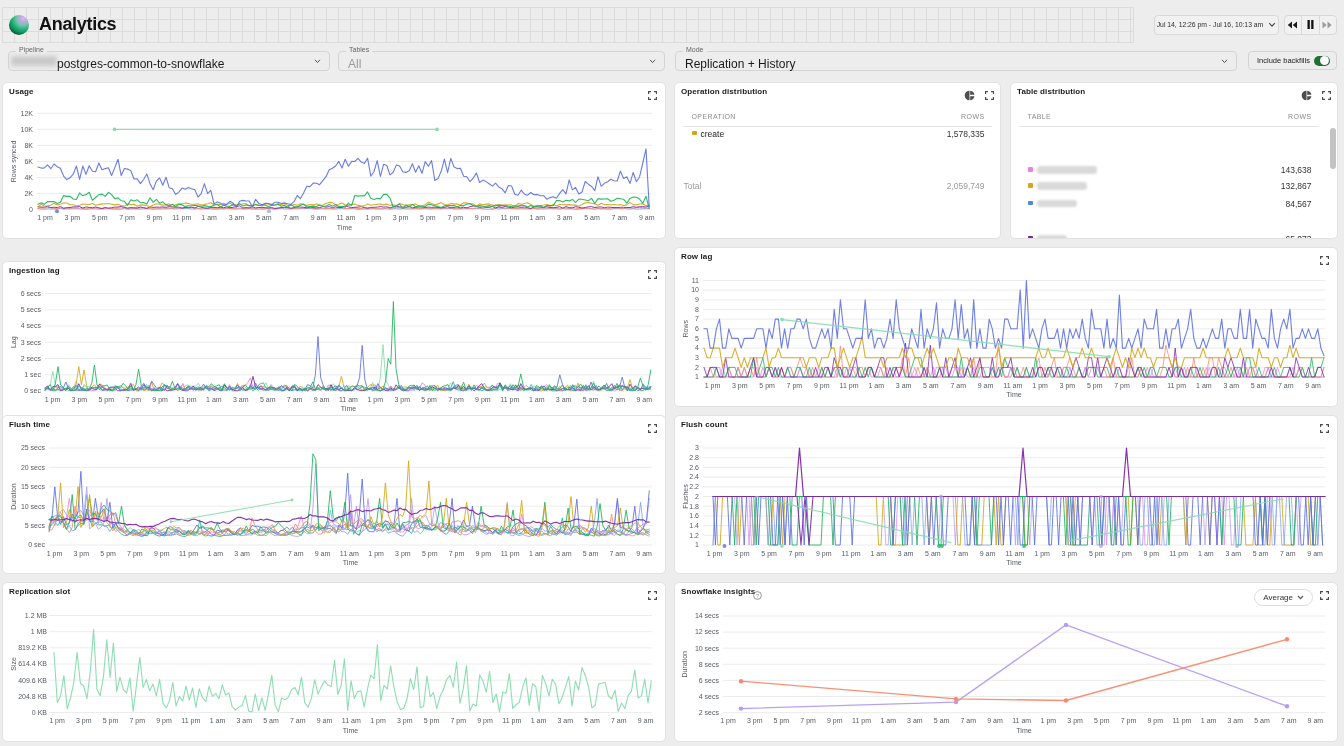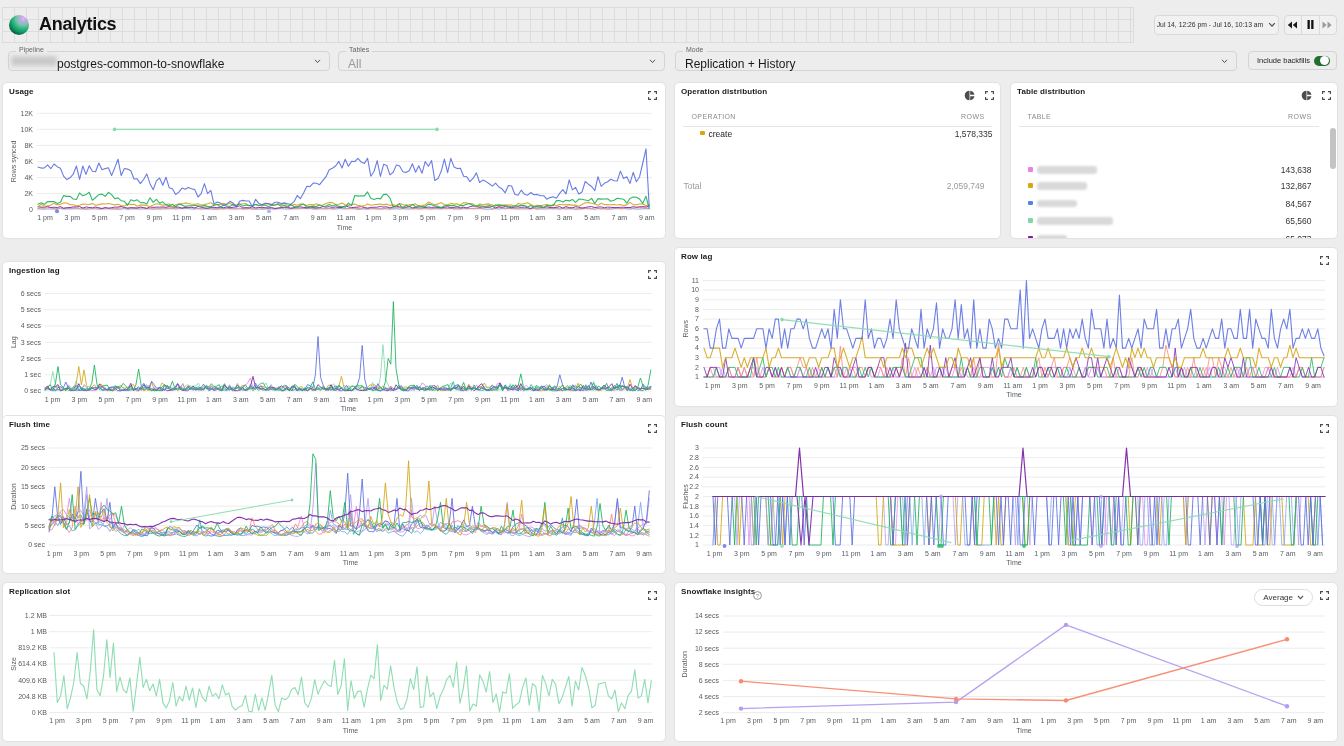--- a/index.html
+++ b/index.html
@@ -153,21 +153,21 @@
     </svg>
     <svg class="exp" style="left:645px;top:8px" width="9" height="9" viewBox="0 0 9 9">
 <path d="M0.5 3 V0.5 H3 M6 0.5 H8.5 V3 M8.5 6 V8.5 H6 M3 8.5 H0.5 V6" fill="none" stroke="#4d4d4d" stroke-width="1.3"></path>
     </svg>
   </div>
 <div class="card" style="left:674px;top:82px;width:327px;height:157px">
     <div class="ct">Operation distribution</div>
 <div class="th" style="left:16.5px">OPERATION</div>
     <div class="th" style="right:15.5px">ROWS</div>
 <div class="hr" style="left:8px;right:8px"></div>
-<div style="position:absolute;left:8px;top:41.5px;width:100%;height:17.5px">
+<div style="position:absolute;left:0;top:41.5px;width:100%;height:17.5px">
       <span class="sq" style="background:#d9a613;left:17px;top:6.3px"></span>
       <span class="nm" style="left:25.5px">create</span>
       <span class="vl" style="right:15.5px">1,578,335</span>
     </div>
     <div style="position:absolute;left:0;top:94.0px;width:100%;height:17.5px">
       <span class="nm" style="left:8.5px;color:#9a9a9a">Total</span>
       <span class="vl" style="right:15.5px;color:#9a9a9a">2,059,749</span>
     </div>
 <svg class="exp" style="left:289px;top:7px" width="11" height="11" viewBox="0 0 24 24">
 <path d="M10.5 1.5 A 10.5 10.5 0 0 0 10.5 22.5 Z" fill="#4d4d4d" transform="translate(1.5 0)"></path>
@@ -190,25 +190,20 @@
     </div>
     <div style="position:absolute;left:0;top:94.0px;width:100%;height:17.5px">
       <span class="sq" style="background:#d9a613;left:17px;top:6.3px"></span>
       <span class="blob2" style="left:26px;width:50px"></span>
       <span class="vl" style="right:25.5px">132,867</span>
     </div>
     <div style="position:absolute;left:0;top:111.5px;width:100%;height:17.5px">
       <span class="sq" style="background:#4f86ec;left:17px;top:6.3px"></span>
       <span class="blob2" style="left:26px;width:40px"></span>
       <span class="vl" style="right:25.5px">84,567</span>
-    </div>
-    <div style="position:absolute;left:0;top:129.0px;width:100%;height:17.5px">
-      <span class="sq" style="background:#7fd8a8;left:17px;top:6.3px"></span>
-      <span class="blob2" style="left:26px;width:76px"></span>
-      <span class="vl" style="right:25.5px">65,560</span>
     </div>
     <div style="position:absolute;left:0;top:146.5px;width:100%;height:17.5px">
       <span class="sq" style="background:#7c1fa2;left:17px;top:6.3px"></span>
       <span class="blob2" style="left:26px;width:30px"></span>
       <span class="vl" style="right:25.5px">65,073</span>
     </div>
 <div style="position:absolute;right:1.5px;top:45px;width:6px;height:41px;border-radius:3px;background:#c3c3c3"></div>
 <svg class="exp" style="left:290px;top:7px" width="11" height="11" viewBox="0 0 24 24">
 <path d="M10.5 1.5 A 10.5 10.5 0 0 0 10.5 22.5 Z" fill="#4d4d4d" transform="translate(1.5 0)"></path>
 <path d="M13.5 1.5 A 10.5 10.5 0 0 1 22.8 10.2 L 13.5 10.2 Z" fill="#4d4d4d"></path>

